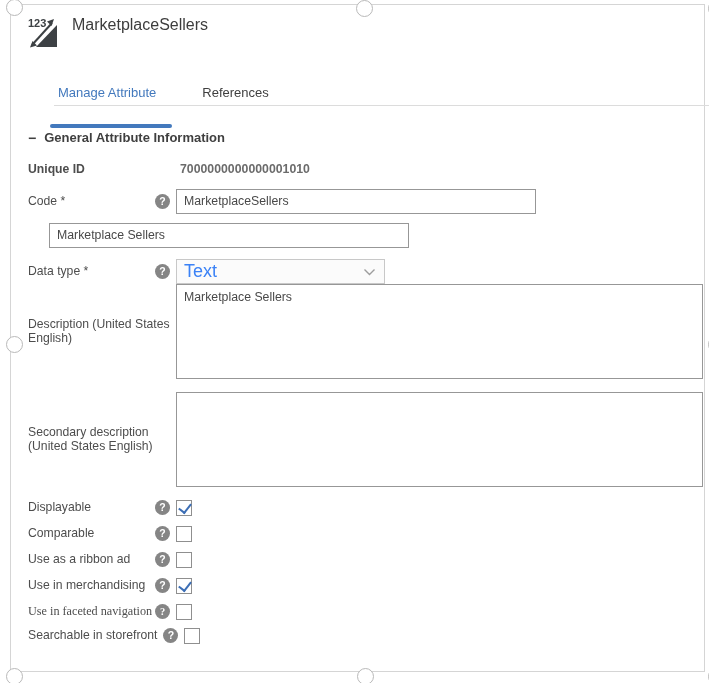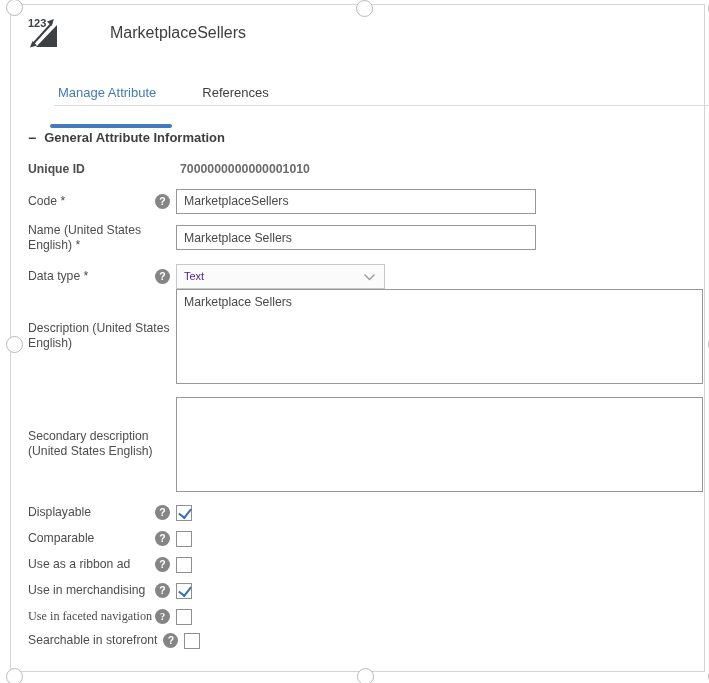--- a/index.html
+++ b/index.html
@@ -23,21 +23,21 @@
   .h-tl { left:-5px;  top:-6px;  }
   .h-tc { left:345px; top:-5px;  }
   .h-tr { left:697px; top:-5px;  }
   .h-ml { left:-5px;  top:331px; }
   .h-mr { left:697px; top:331px; }
   .h-bl { left:-5px;  top:663px; }
   .h-bc { left:346px; top:663px; }
   .h-br { left:697px; top:663px; }
 
   
-  .header { position:absolute; left:28px; top:16px; display:flex; align-items:center; z-index:2;gap:38px; }
+  .header { position:absolute; left:28px; top:16px; display:flex; z-index:2; }
   .obj-icon { width:30px; height:33px; display:block; }
   .page-title { margin-left:14px; font-size:16px; color:#3d3d3d; }
 
   
   .tabbar {
     position:absolute; left:54px; top:85px; width:665px; height:21px;
     border-bottom:1px solid #dcdcdc; display:flex; z-index:2;
   }
   .tab { font-size:13px; line-height:15px; cursor:default; }
   .tab-active { color:#4379bd; padding:0 4px; position:relative; }
@@ -77,21 +77,21 @@
   }
   .textarea {
     width:527px; height:95px; border:1px solid #979797; background:#fff;
     font-family:"Liberation Sans",sans-serif; font-size:12.3px; color:#494949;
     padding:5px 7px; resize:none; outline:none; line-height:1.3;
   }
   .select-box {
     width:209px; height:25px; border:1px solid #c8c8c8; background:#fbfbfb;
     position:relative; display:flex; align-items:center; cursor:default;
   }
-  .select-value { font-size:11px; color:#4c1d95; padding-left:7px; }
+  .select-value { font-size:18px; color:#3b82f6; padding-left:7px; }
   .select-chevron { position:absolute; right:9px; top:9px; }
 
   .help {
     width:15px; height:15px; border-radius:50%; background:#858585; color:#fff;
     font-size:10.5px; font-weight:bold; line-height:15px; text-align:center;
     display:inline-block; cursor:default;
   }
   .checkbox {
     width:16px; height:16px; border:1px solid #8f8f8f; background:#fff;
     display:inline-block; position:relative; flex:0 0 16px; cursor:default;
@@ -152,21 +152,20 @@
 
   <div class="row r-code">
     <div class="label">Code *</div>
     <div class="slot">
         <span class="help">?</span>
       </div>
     <input class="text-input" type="text" value="MarketplaceSellers" style="">
   </div>
 
   <div class="row r-name">
-    <div class="label">Name (United States English) *</div>
     <div class="slot"></div>
     <input class="text-input" type="text" value="Marketplace Sellers" style="">
   </div>
 
   <div class="row r-data">
     <div class="label">Data type *</div>
     <div class="slot">
         <span class="help">?</span>
       </div>
     <div class="select-box">

